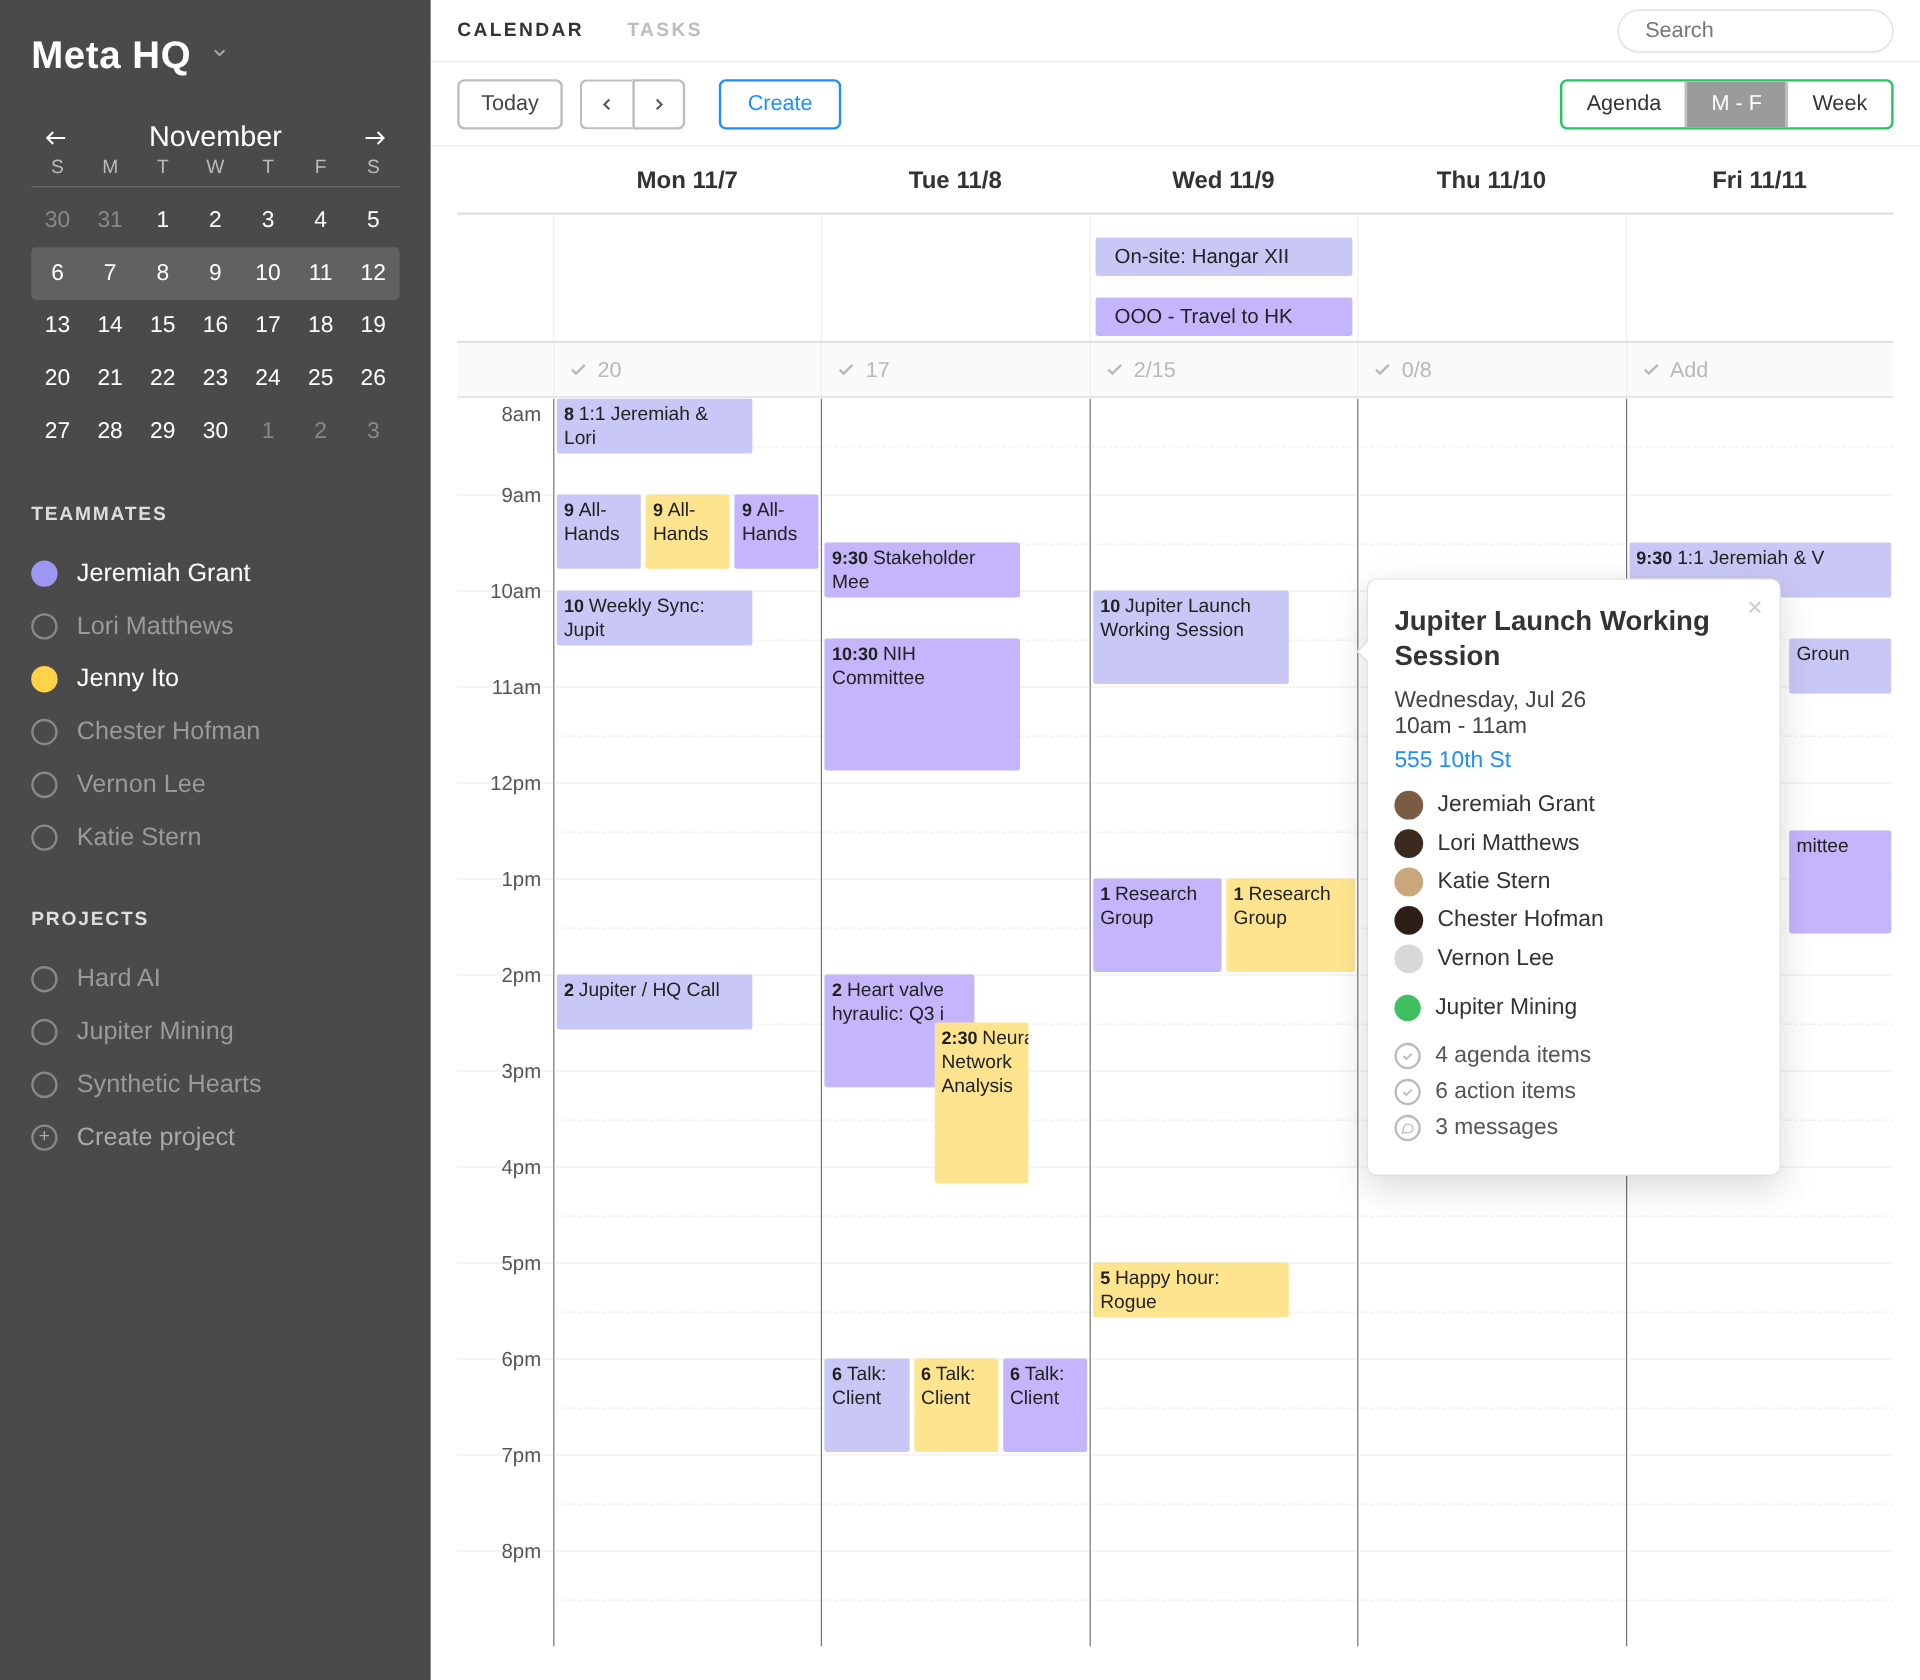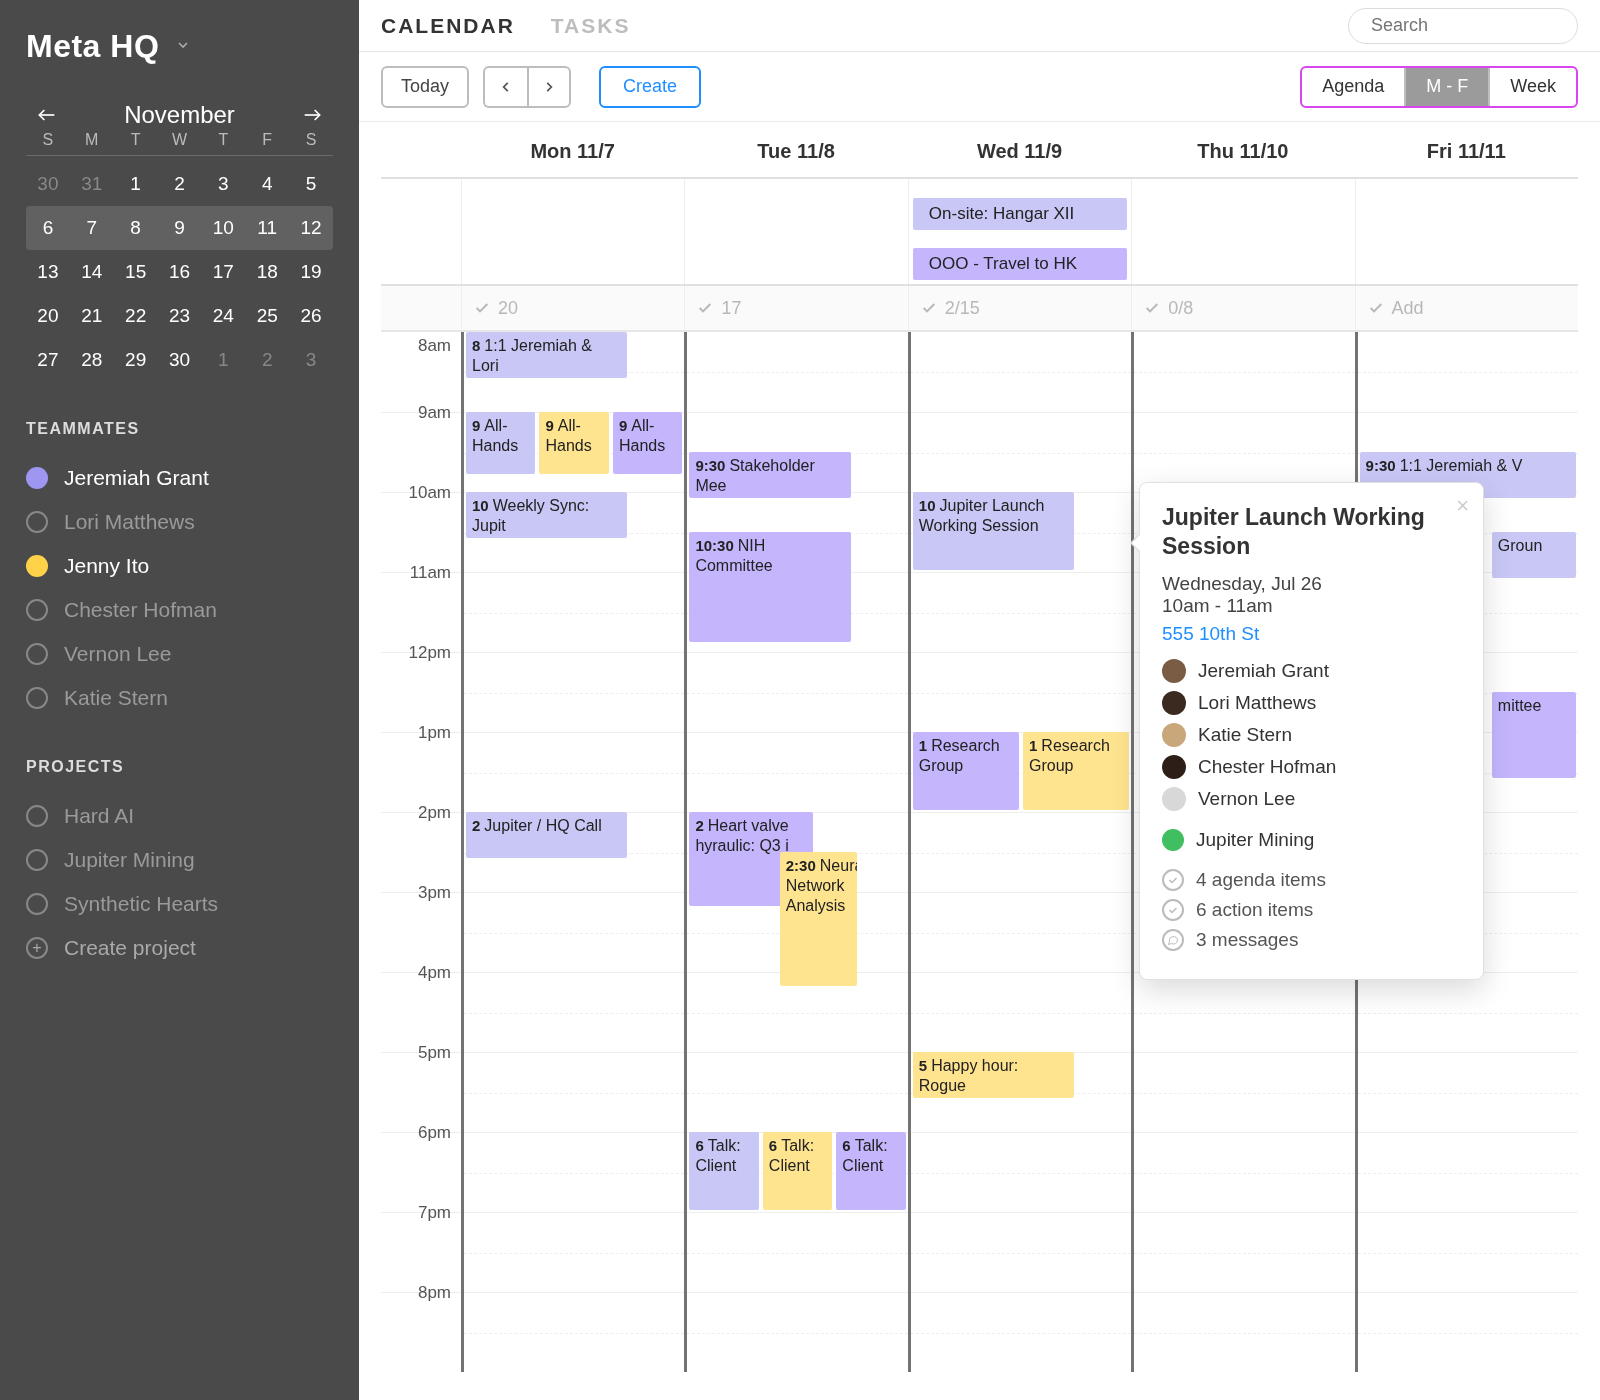--- a/index.html
+++ b/index.html
@@ -39,35 +39,35 @@
   .sb-item { display: flex; align-items: center; gap: 16px; padding: 10px 0; cursor: pointer; }
   .sb-item .dot { width: 22px; height: 22px; border-radius: 50%; flex-shrink: 0; }
   .sb-item .ring { width: 22px; height: 22px; border-radius: 50%; border: 2px solid #888; flex-shrink: 0; }
   .sb-item .lbl { font-size: 21px; }
   .sb-item.dim .lbl { color: #9a9a9a; }
   .sb-create { display:flex; align-items:center; gap: 16px; padding: 10px 0; color:#aaa; font-size: 21px; cursor:pointer; }
   .sb-create .plus { width:22px; height:22px; border:2px solid #888; border-radius:50%; display:flex; align-items:center; justify-content:center; font-size:16px; color:#aaa; }
   
   .main { flex: 1; display: flex; flex-direction: column; background: #fff; }
   .topbar { height: 52px; display:flex; align-items:center; border-bottom: 1px solid #e6e6e6; padding: 0 22px; }
-  .topbar .tab { font-size: 21px; letter-spacing: 2px; font-weight: 600; margin-right: 36px; cursor:pointer; }
+  .topbar .tab { font-size: 16px; letter-spacing: 2px; font-weight: 600; margin-right: 36px; cursor:pointer; }
   .topbar .tab.inactive { color: #bdbdbd; }
   .topbar .spacer { flex: 1; }
   .searchbox { display:flex; align-items:center; gap:8px; border:1px solid #dcdcdc; border-radius: 999px; height:36px; width: 230px; padding: 0 14px; color:#bcbcbc; }
   .searchbox input { border:none; outline:none; font-size:18px; flex:1; background:transparent; }
   .toolbar { height: 70px; display:flex; align-items:center; padding: 0 22px; gap: 14px; border-bottom: 1px solid #eaeaea; }
   .btn { height: 42px; border: 2px solid #bdbdbd; border-radius: 6px; background:#fff; display:flex; align-items:center; justify-content:center; cursor:pointer; font-size:18px; color:#444; }
   .btn.today { padding: 0 18px; }
   .btn-seg { display:flex; }
   .btn-seg .seg { width:44px; height:42px; border:2px solid #bdbdbd; display:flex; align-items:center; justify-content:center; cursor:pointer; }
   .btn-seg .seg:first-child { border-radius:6px 0 0 6px; border-right:none; }
   .btn-seg .seg:last-child { border-radius:0 6px 6px 0; }
   .btn.create { border-color:#1f8fff; color:#1f8fff; padding:0 22px; margin-left: 14px; }
   .toolbar .spacer { flex:1; }
-  .view-group { display:flex; border:2px solid #d946ef; border-radius:6px; overflow:hidden; }
+  .view-group { display:flex; border:2px solid #22c55e; border-radius:6px; overflow:hidden; }
   .view-group .v { padding: 0 20px; height:38px; display:flex; align-items:center; cursor:pointer; font-size:18px; }
   .view-group .v.sel { background:#9b9b9b; color:#fff; }
   .view-group .v + .v { border-left: 2px solid #bdbdbd; }
   
   .cal-wrap { flex:1; padding: 0 22px 22px 22px; overflow:hidden; display:flex; flex-direction:column; }
   .cal-scroll { flex:1; border:0; background:#fff; border-radius: 0 0 12px 12px; overflow:hidden; position:relative; }
   .day-header { display:grid; grid-template-columns: 80px repeat(5,1fr); border-bottom: 2px solid #e0e0e0; }
   .day-header .dh { text-align:center; font-size:20px; font-weight:600; padding: 18px 0 14px; color:#333; }
   .allday { display:grid; grid-template-columns: 80px repeat(5,1fr); min-height: 100px; border-bottom: 2px solid #e0e0e0; }
   .allday .col { border-left:1px solid #eee; padding:4px; display:flex; flex-direction:column; gap:3px; }
@@ -75,21 +75,21 @@
   .ad-ev { font-size:17px; padding: 6px 16px; border-radius:2px; white-space:nowrap; overflow:hidden; text-overflow:ellipsis;margin-top:15px; }
   .taskrow { display:grid; grid-template-columns: 80px repeat(5,1fr); height:46px; background:#fafafa; border-bottom:2px solid #e6e6e6; }
   .taskrow .tcell { border-left:1px solid #eee; display:flex; align-items:center; gap:8px; padding-left:12px; color:#b8b8b8; font-size:18px; }
   .taskrow .tcell:first-child { border:none; }
   .check { width:16px; height:16px; display:inline-flex; }
   .grid-body { position:relative; display:grid; grid-template-columns: 80px repeat(5,1fr); }
   .time-col { }
   .time-col .trow { height:80px; border-top:1px solid #eee; text-align:right; padding-right:10px; font-size:17px; color:#555; position:relative; }
   .time-col .trow:first-child { border-top:none; }
   .time-col .trow span { position:relative; top:-10px; }
-  .day-col { border-left:3px solid #737373; position:relative; }
+  .day-col { border-left:1px solid #737373; position:relative; }
   .day-col .slot { height:80px; border-top:1px solid #eee; }
   .day-col .slot.half::after { content:""; display:block; border-top:1px dashed #eee; position:relative; top:40px; }
   .day-col .slot:first-child { border-top:none; }
   .ev { position:absolute; left:2px; right:2px; border-radius:2px; padding:4px 6px; font-size:16px; line-height:1.25; overflow:hidden; }
   .ev .tm { font-weight:600; font-size:15px; margin-right:4px; }
   .c-purple { background:#c9c7f5; color:#222; }
   .c-yellow { background:#ffe490; color:#222; }
   .c-red    { background:#c4b5fd; color:#222; }
   
   .pop { position:absolute; width: 345px; background:#fff; border:1px solid #e0e0e0; border-radius:8px; box-shadow:0 10px 30px rgba(0,0,0,.15); padding:20px 22px; z-index:50; }

